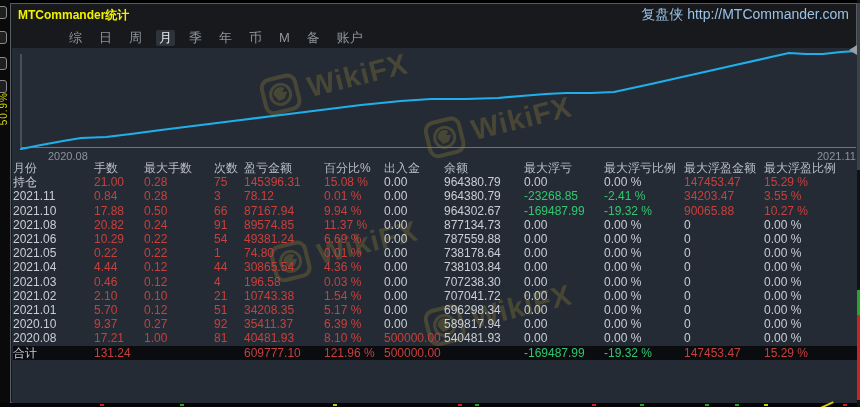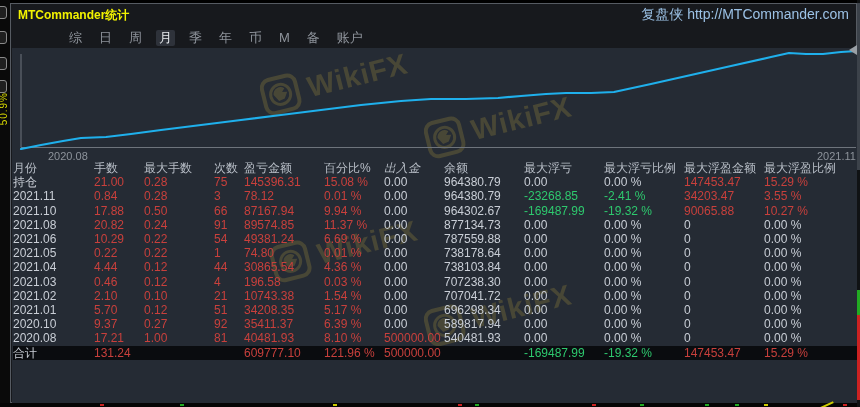--- a/index.html
+++ b/index.html
@@ -105,21 +105,21 @@
 
     <table class="stats">
       <thead>
           <tr id="head-row">
             <th style="width: 81px;">月份</th>
             <th style="width: 50px;">手数</th>
             <th style="width: 70px;">最大手数</th>
             <th style="width: 30px;">次数</th>
             <th style="width: 80px;">盈亏金额</th>
             <th style="width: 60px;">百分比%</th>
-            <th style="width: 60px; font-style: italic;">出入金</th>
+            <th style="width: 60px;">出入金</th>
             <th style="width: 80px; margin-left: 8px;">余额</th>
             <th style="width: 80px;">最大浮亏</th>
             <th style="width: 80px;">最大浮亏比例</th>
             <th style="width: 80px;">最大浮盈金额</th>
             <th style="width: 95px;">最大浮盈比例</th>
           </tr>
         </thead>
       <tbody id="body-rows">
           <tr>
             <td class="c-w">持仓</td>

